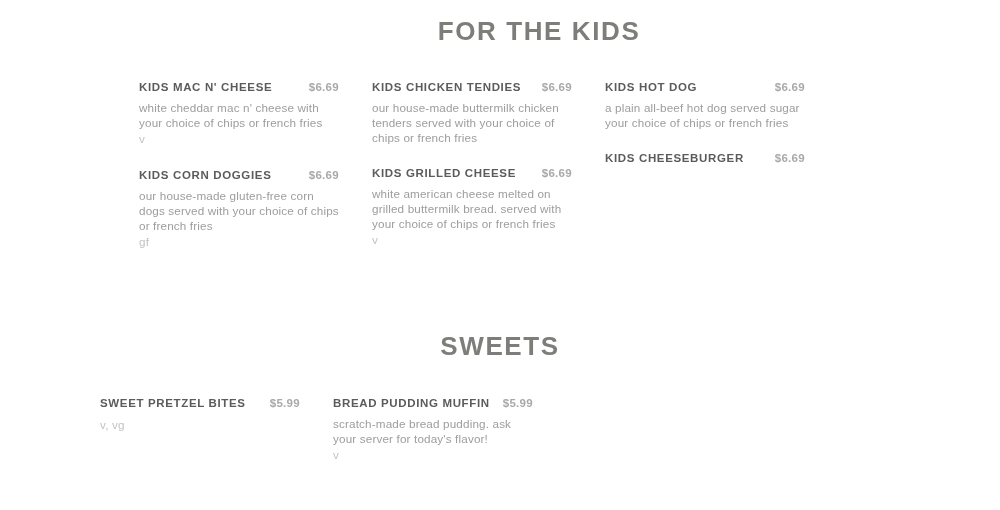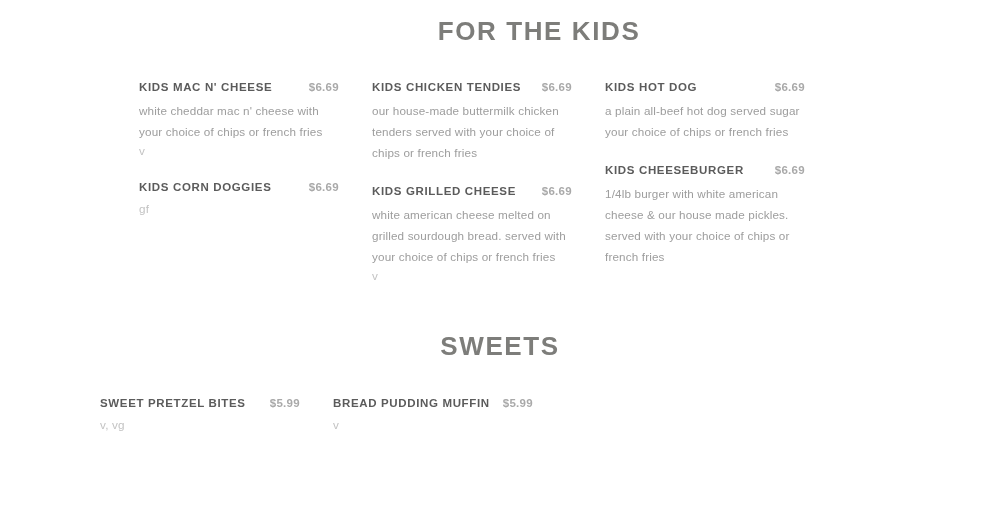--- a/index.html
+++ b/index.html
@@ -87,21 +87,21 @@
     font-size: 11.5px;
     font-weight: bold;
     letter-spacing: 0.3px;
     white-space: nowrap;
     padding-left: 10px;
   }
 
   .item-desc {
     color: #9d9d9d;
     font-size: 11.7px;
-    line-height: 21px;
+    line-height: 15px;
     letter-spacing: 0.15px;
     font-weight: normal;
   }
 
   .item-tags {
     color: #c3c3c3;
     font-size: 11.7px;
     line-height: 17.3px;
     letter-spacing: 0.15px;
     font-weight: normal;
@@ -125,60 +125,60 @@
           </div>
           <div class="item-desc">white cheddar mac n' cheese with your choice of chips or french fries</div>
           <div class="item-tags">v</div>
         </div>
 
         <div class="item">
           <div class="item-head">
             <span class="item-name">KIDS CORN DOGGIES</span>
             <span class="item-price">$6.69</span>
           </div>
+          <div class="item-desc">our house-made gluten-free corn dogs served with your choice of chips or french fries</div>
           <div class="item-tags">gf</div>
         </div>
       </div>
 
       <div class="col">
         <div class="item">
           <div class="item-head">
             <span class="item-name">KIDS CHICKEN TENDIES</span>
             <span class="item-price">$6.69</span>
           </div>
           <div class="item-desc">our house-made buttermilk chicken tenders served with your choice of chips or french fries</div>
           <div class="item-tags"></div>
         </div>
 
         <div class="item">
           <div class="item-head">
             <span class="item-name">KIDS GRILLED CHEESE</span>
             <span class="item-price">$6.69</span>
           </div>
-          <div class="item-desc">white american cheese melted on grilled sourdough bread. served with your choice of chips or french fries</div>
+          <div class="item-desc">white american cheese melted on grilled buttermilk bread. served with your choice of chips or french fries</div>
           <div class="item-tags">v</div>
         </div>
       </div>
 
       <div class="col">
         <div class="item">
           <div class="item-head">
             <span class="item-name">KIDS HOT DOG</span>
             <span class="item-price">$6.69</span>
           </div>
           <div class="item-desc">a plain all-beef hot dog served sugar your choice of chips or french fries</div>
           <div class="item-tags"></div>
         </div>
 
         <div class="item">
           <div class="item-head">
             <span class="item-name">KIDS CHEESEBURGER</span>
             <span class="item-price">$6.69</span>
           </div>
-          <div class="item-desc">1/4lb burger with white american cheese &amp; our house made pickles. served with your choice of chips or french fries</div>
           <div class="item-tags"></div>
         </div>
       </div>
 
     </div>
   </div>
 
   <div class="section" id="section-sweets">
     <h2 class="section-heading">SWEETS</h2>
 
@@ -193,20 +193,21 @@
           <div class="item-tags">v, vg</div>
         </div>
       </div>
 
       <div class="col">
         <div class="item">
           <div class="item-head">
             <span class="item-name">BREAD PUDDING MUFFIN</span>
             <span class="item-price">$5.99</span>
           </div>
+          <div class="item-desc">scratch-made bread pudding. ask your server for today's flavor!</div>
           <div class="item-tags">v</div>
         </div>
       </div>
 
       <div class="col"></div>
 
     </div>
   </div>
 
 </div>

